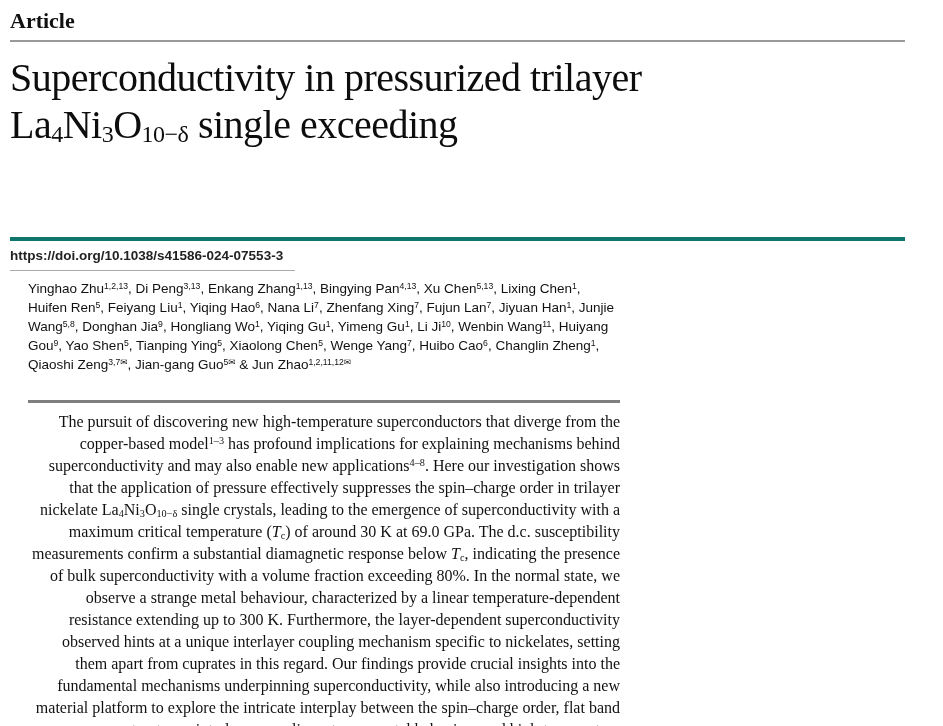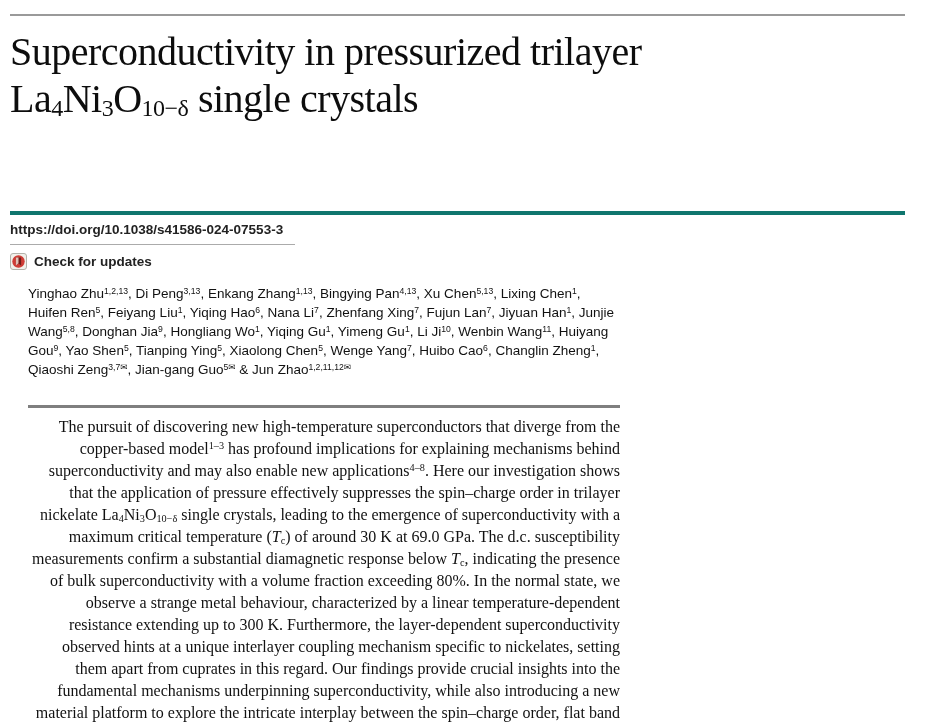--- a/index.html
+++ b/index.html
@@ -46,39 +46,29 @@
   sup, sub { font-size: 64%; line-height: 0; vertical-align: baseline; position: relative; }
   sup { top: -0.45em; }
   sub { top: 0.18em; }
   i { font-style: italic; }
 </style>
 </head>
 <body>
 
 <div class="page">
 
+  <div class="kicker">Article</div>
   <hr class="rule-thin">
 
-  <h1 class="title"><span>Superconductivity in pressurized trilayer</span><br><span>La</span><sub>4</sub><span>Ni</span><sub>3</sub><span>O</span><sub>10−δ</sub><span> single crystals</span></h1>
+  <h1 class="title"><span>Superconductivity in pressurized trilayer</span><br><span>La</span><sub>4</sub><span>Ni</span><sub>3</sub><span>O</span><sub>10−δ</sub><span> single exceeding</span></h1>
 
   <div class="columns">
 
     <aside class="meta-col">
       <div class="meta-row">https://doi.org/10.1038/s41586-024-07553-3</div>
-      <div class="meta-row check">
-        <span class="crossmark">
-          <svg width="17" height="17" viewBox="0 0 17 17">
-            <rect x="0.5" y="0.5" width="16" height="16" rx="2.5" fill="#f1f0ea" stroke="#b3b2aa"></rect>
-            <circle cx="8.5" cy="8.5" r="6.2" fill="#cf3c35"></circle>
-            <path d="M5.9 4.4 h5.2 v8.2 l-2.6-2.2 -2.6 2.2 z" fill="#6e1d18"></path>
-            <path d="M5.9 4.4 h2.6 v5.9 l-2.6 2.3 z" fill="#f5ddd0" opacity="0.85"></path>
-          </svg>
-        </span>
-        <span>Check for updates</span>
-      </div>
     </aside>
 
     <main class="content-col">
       <p class="authors"><span>Yinghao Zhu</span><sup>1,2,13</sup><span>, Di Peng</span><sup>3,13</sup><span>, Enkang Zhang</span><sup>1,13</sup><span>, Bingying Pan</span><sup>4,13</sup><span>, Xu Chen</span><sup>5,13</sup><span>, Lixing Chen</span><sup>1</sup><span>, Huifen Ren</span><sup>5</sup><span>, Feiyang Liu</span><sup>1</sup><span>, Yiqing Hao</span><sup>6</sup><span>, Nana Li</span><sup>7</sup><span>, Zhenfang Xing</span><sup>7</sup><span>, Fujun Lan</span><sup>7</sup><span>, Jiyuan Han</span><sup>1</sup><span>, Junjie Wang</span><sup>5,8</sup><span>, Donghan Jia</span><sup>9</sup><span>, Hongliang Wo</span><sup>1</sup><span>, Yiqing Gu</span><sup>1</sup><span>, Yimeng Gu</span><sup>1</sup><span>, Li Ji</span><sup>10</sup><span>, Wenbin Wang</span><sup>11</sup><span>, Huiyang Gou</span><sup>9</sup><span>, Yao Shen</span><sup>5</sup><span>, Tianping Ying</span><sup>5</sup><span>, Xiaolong Chen</span><sup>5</sup><span>, Wenge Yang</span><sup>7</sup><span>, Huibo Cao</span><sup>6</sup><span>, Changlin Zheng</span><sup>1</sup><span>, Qiaoshi Zeng</span><sup>3,7✉</sup><span>, Jian-gang Guo</span><sup>5✉</sup><span> &amp; Jun Zhao</span><sup>1,2,11,12✉</sup></p>
       <hr class="rule-heavy">
       <p class="abstract"><span>The pursuit of discovering new high-temperature superconductors that diverge from the copper-based model</span><sup>1–3</sup><span> has profound implications for explaining mechanisms behind superconductivity and may also enable new applications</span><sup>4–8</sup><span>. Here our investigation shows that the application of pressure effectively suppresses the spin–charge order in trilayer nickelate La</span><sub>4</sub><span>Ni</span><sub>3</sub><span>O</span><sub>10−δ</sub><span> single crystals, leading to the emergence of superconductivity with a maximum critical temperature (</span><i>T</i><sub>c</sub><span>) of around 30 K at 69.0 GPa. The d.c. susceptibility measurements confirm a substantial diamagnetic response below </span><i>T</i><sub>c</sub><span>, indicating the presence of bulk superconductivity with a volume fraction exceeding 80%. In the normal state, we observe a strange metal behaviour, characterized by a linear temperature-dependent resistance extending up to 300 K. Furthermore, the layer-dependent superconductivity observed hints at a unique interlayer coupling mechanism specific to nickelates, setting them apart from cuprates in this regard. Our findings provide crucial insights into the fundamental mechanisms underpinning superconductivity, while also introducing a new material platform to explore the intricate interplay between the spin–charge order, flat band structures, interlayer coupling, strange metal behaviour and high-temperature superconductivity.</span></p>
     </main>
 
   </div>
 </div>

